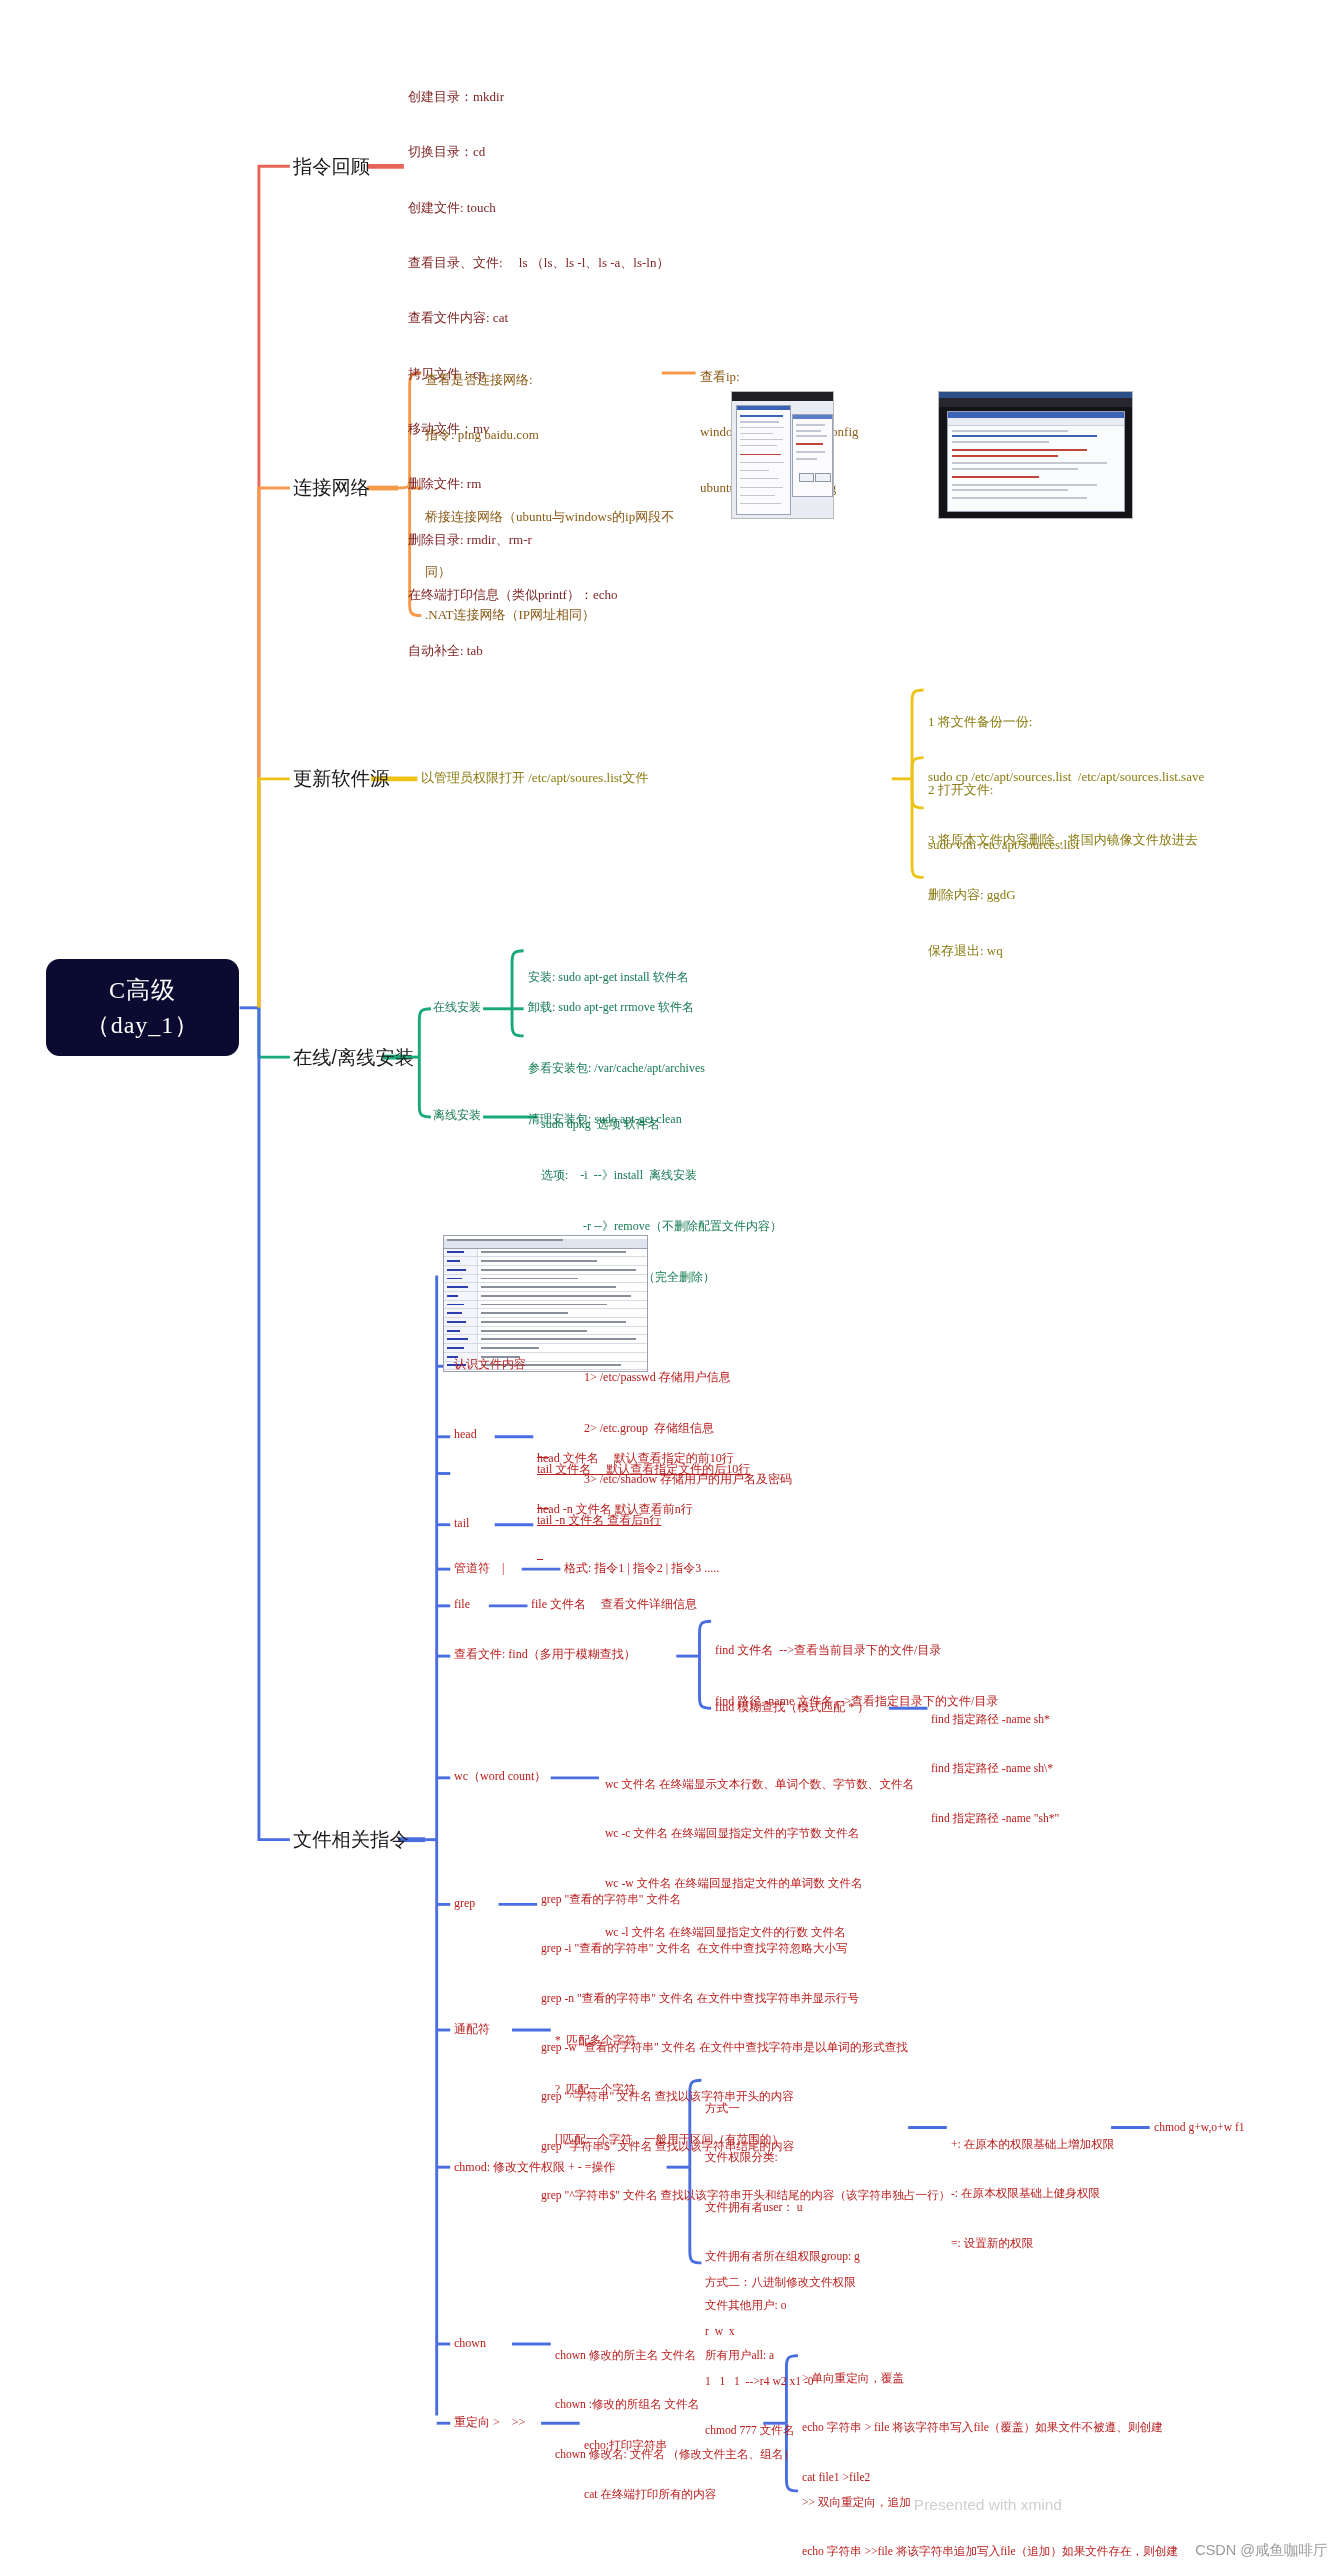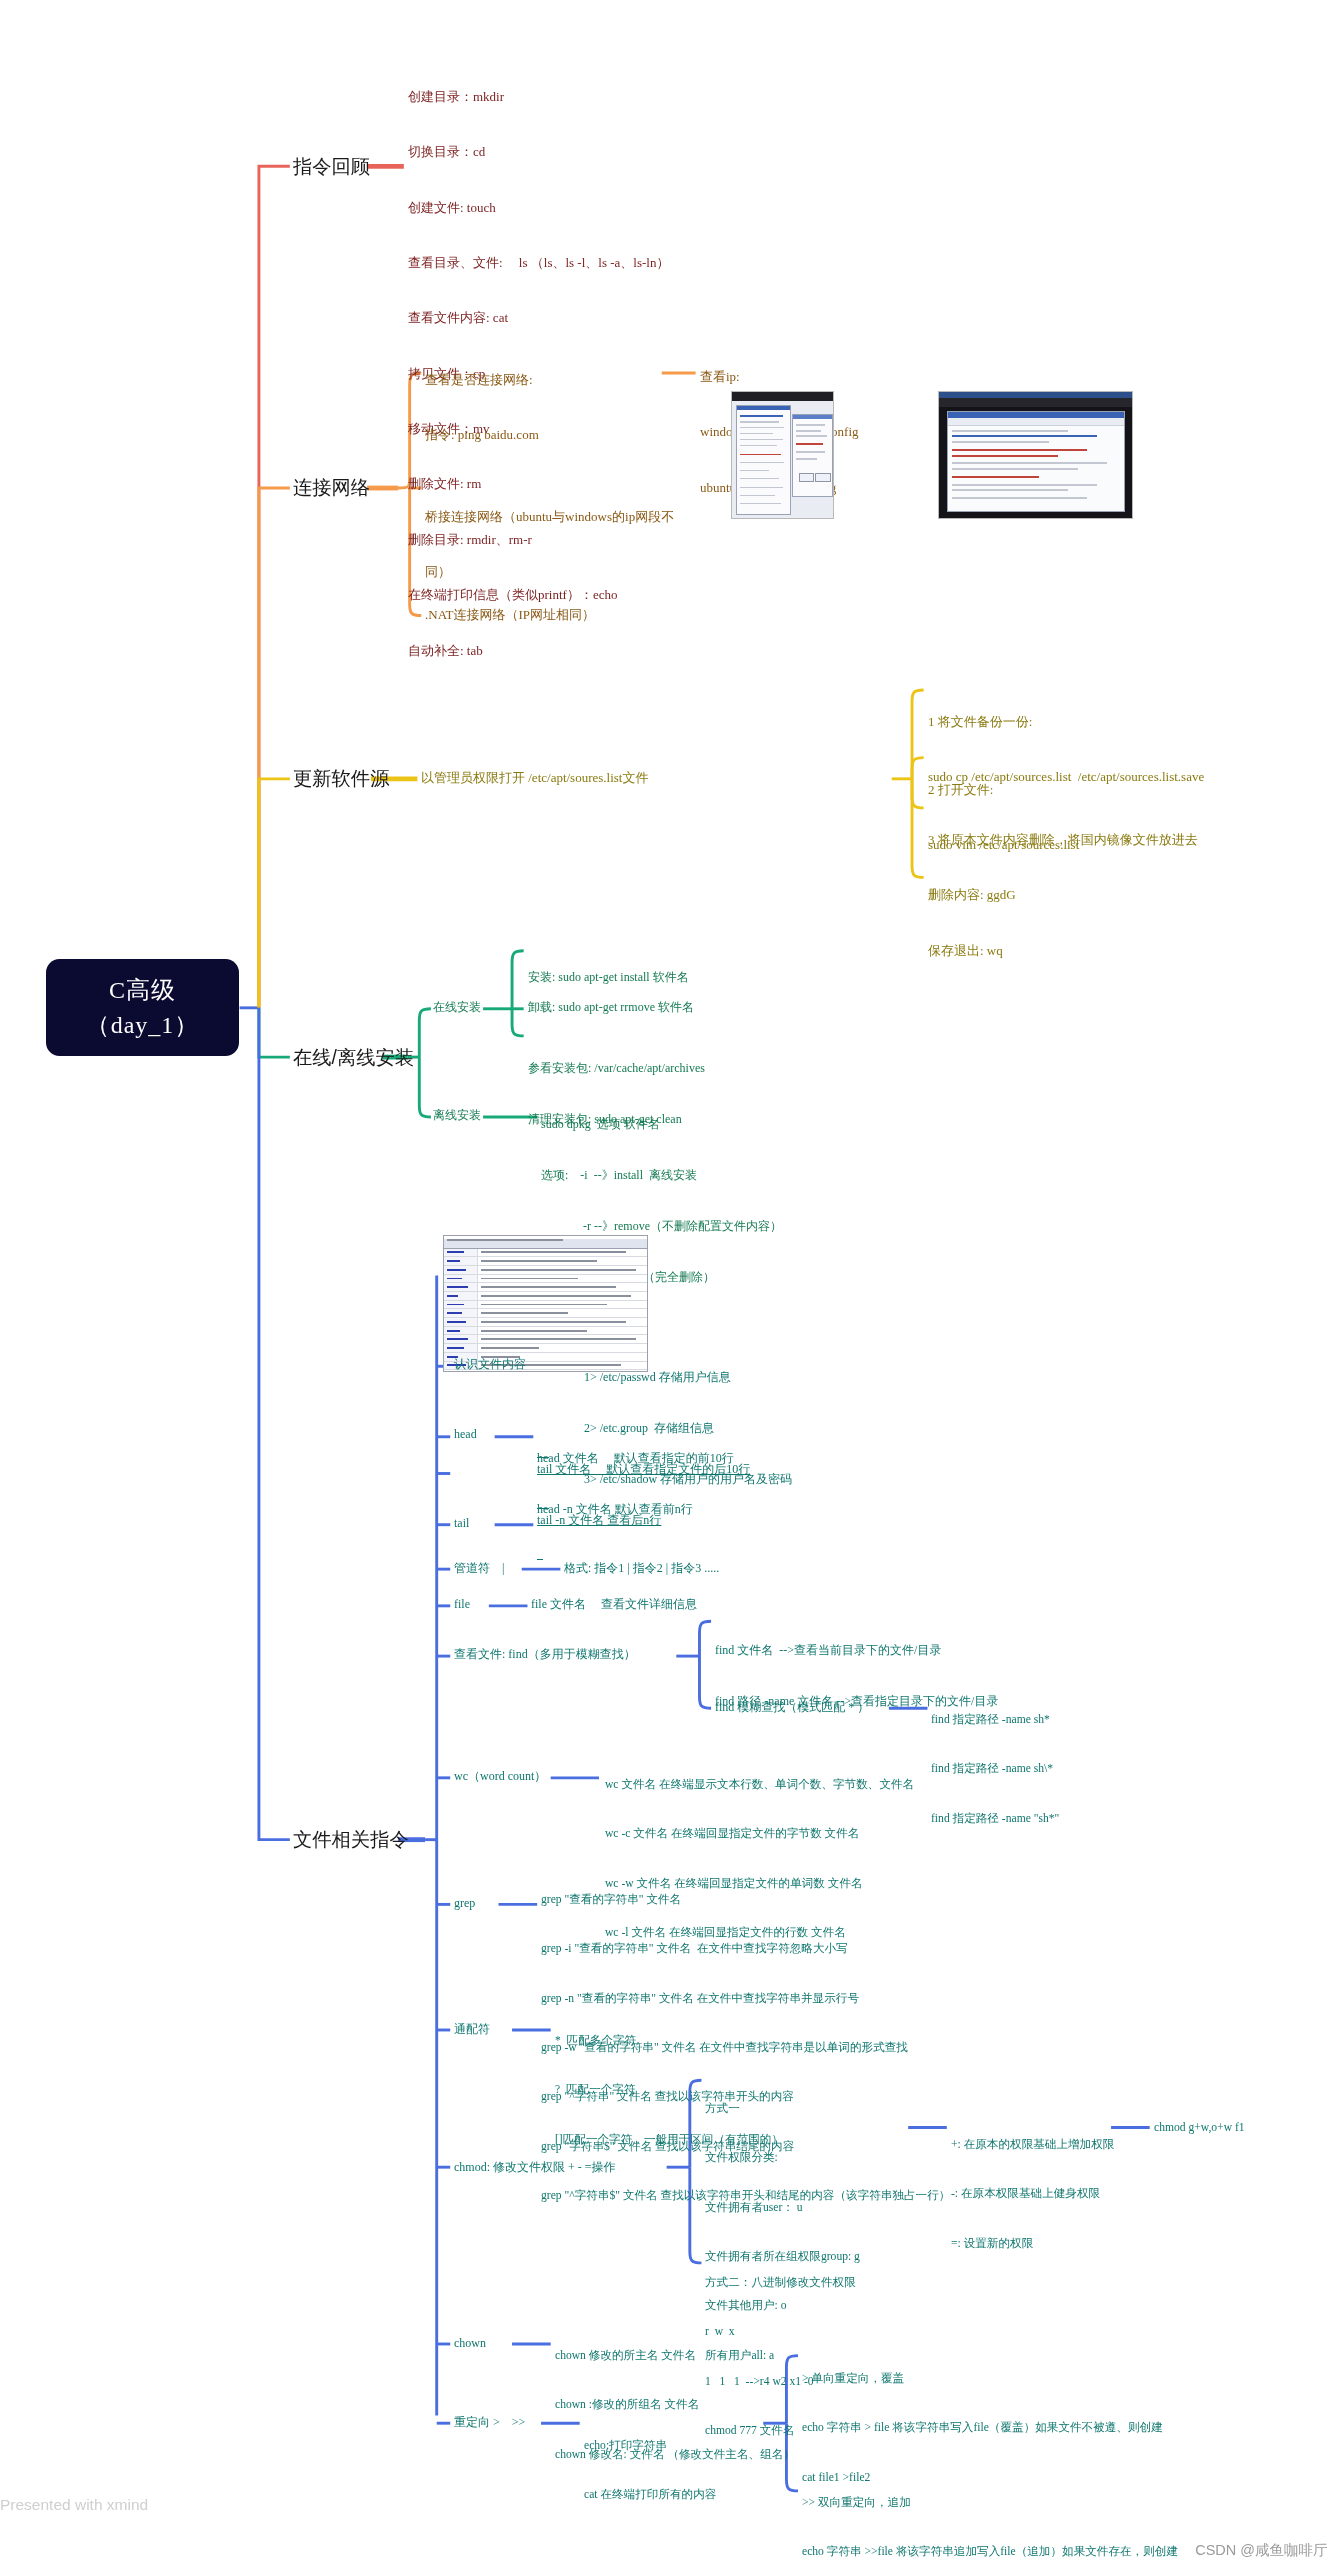--- a/index.html
+++ b/index.html
@@ -24,39 +24,39 @@
 
   .l1{font-size:19.3px;color:#1a1a1a;font-family:"Liberation Sans","DejaVu Sans",sans-serif;}
   .l2{font-size:13px;}
   .l3{font-size:12px;}
   .l4{font-size:11.6px;}
 
   .c-red{color:#7b1f1f;}
   .c-orange{color:#8a5a16;}
   .c-yellow{color:#8a7a10;}
   .c-green{color:#157a52;}
-  .c-blue{color:#0f766e;}
+  .c-blue{color:#b91c1c;}
 
   .shot{position:absolute;border:1px solid #b9b9b9;background:#fff;overflow:hidden;}
   .shot .bar{height:8.7px;background:#1f1f24;}
   .shot .bar2{height:5.8px;background:#2d4f8a;}
   .shot .win{position:absolute;background:#fbfbfd;border:1px solid #9aa3b5;}
   .shot .ln{position:absolute;background:#c3c7d1;height:1.9px;}
   .shot .lnb{position:absolute;background:#3b63b5;height:1.9px;}
   .shot .lnr{position:absolute;background:#c1443a;height:1.9px;}
 
   .tblshot{position:absolute;border:1px solid #9aa0ae;background:#fff;}
   .tblshot .hd{background:#dfe4ef;height:8.7px;border-bottom:1px solid #9aa0ae;}
   .tblshot .r{display:flex;height:7.7px;border-bottom:1px solid #d7dae2;}
   .tblshot .c1{width:33px;border-right:1px solid #d7dae2;background:#f3f5fa;}
   .tblshot .c2{flex:1;}
   .tblshot .t{height:1.9px;background:#2c3db0;margin:2.9px 2.9px 0 2.9px;}
   .tblshot .t2{height:1.9px;background:#8a8f9c;margin:2.9px 2.9px 0 2.9px;}
 
-  #footer-brand{position:absolute;left:0;top:2496px;width:1062px;text-align:left;
+  #footer-brand{position:absolute;left:0;top:2496px;width:1062px;text-align:right;
     color:#cfcfcf;font-size:15.5px;font-family:"Liberation Sans","DejaVu Sans",sans-serif;}
   #watermark{position:absolute;right:13.5px;top:2541px;color:#9b9b9b;font-size:14.5px;
     font-family:"Liberation Sans","DejaVu Sans",sans-serif;}
 </style>
 </head>
 <body>
 
 <div class="canvas">
 
   <svg class="links" viewBox="0 0 1388 2666">

